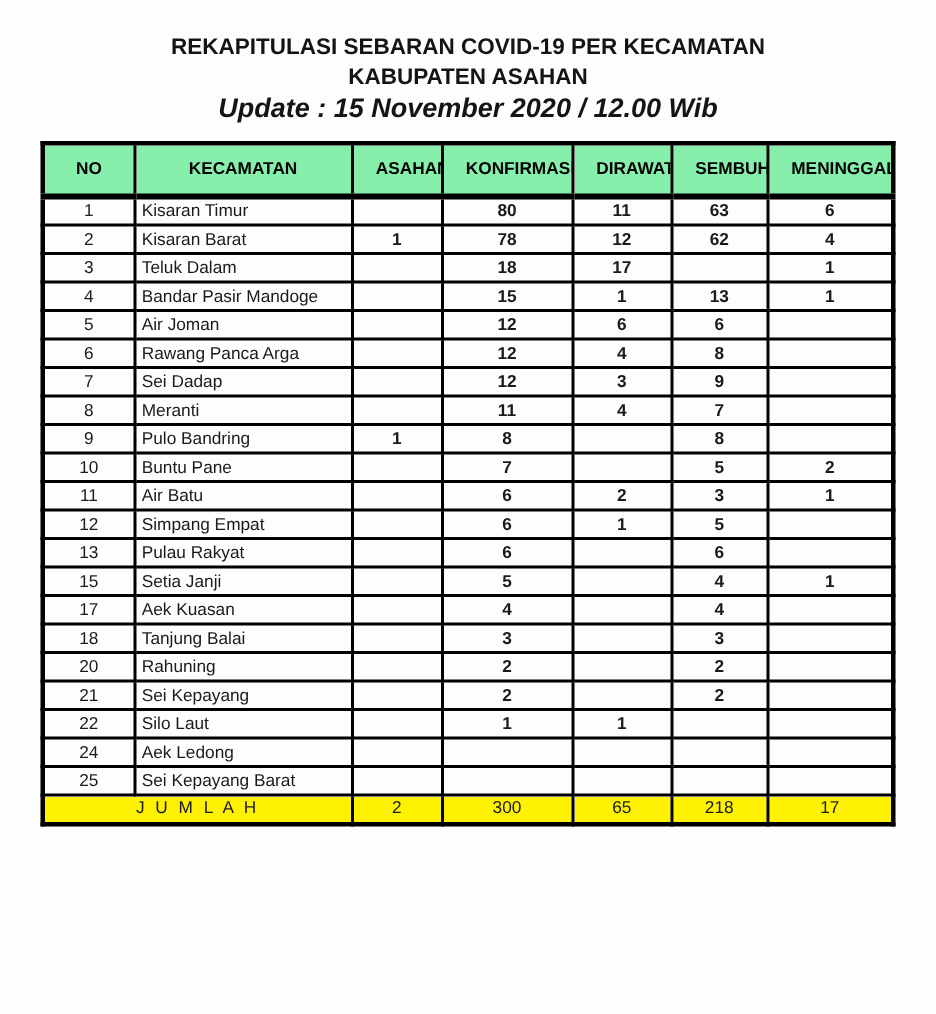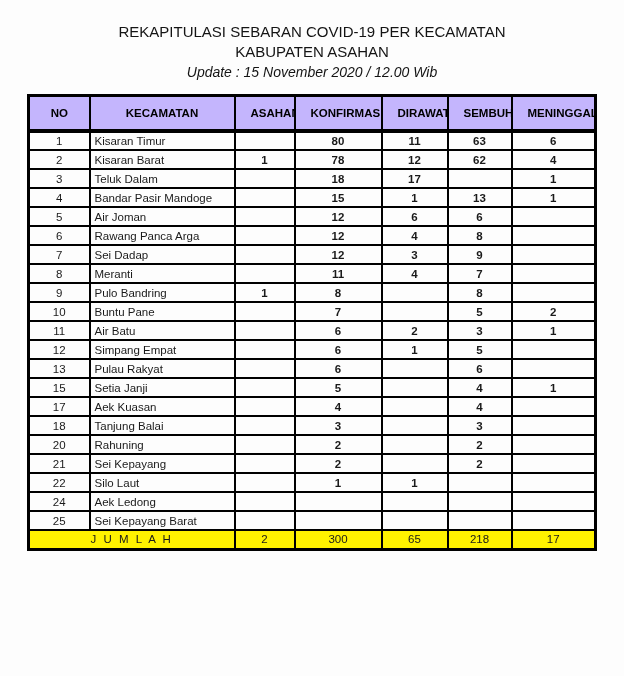--- a/index.html
+++ b/index.html
@@ -7,38 +7,38 @@
   body {
     width: 624px; height: 676px;
     background: #fdfdfd;
     font-family: "Liberation Sans", sans-serif;
     color: #111;
     overflow: hidden;
   }
   .doc-title {
     text-align: center;
     padding-top: 22px;
-    font-weight: normal;
+    font-weight: bold;
     font-size: 15px;
     line-height: 20px;
     color: #141414;
   }
   .doc-title .update {
     font-style: italic;
-    font-size: 14px;
+    font-size: 18px;
   }
   table.covid {
     border-collapse: collapse;
     table-layout: fixed;
     width: 567px;
     margin: 12px auto 0 auto;
     border: 3px solid #000;
   }
   table.covid th {
-    background: #c4b5fd;
+    background: #86efac;
     border: 2px solid #000;
     border-bottom: 4px solid #000;
     font-size: 11.5px;
     font-weight: bold;
     padding: 10px 15px;
     color: #000;
     overflow: hidden;
     white-space: nowrap;
   }
   table.covid td {

